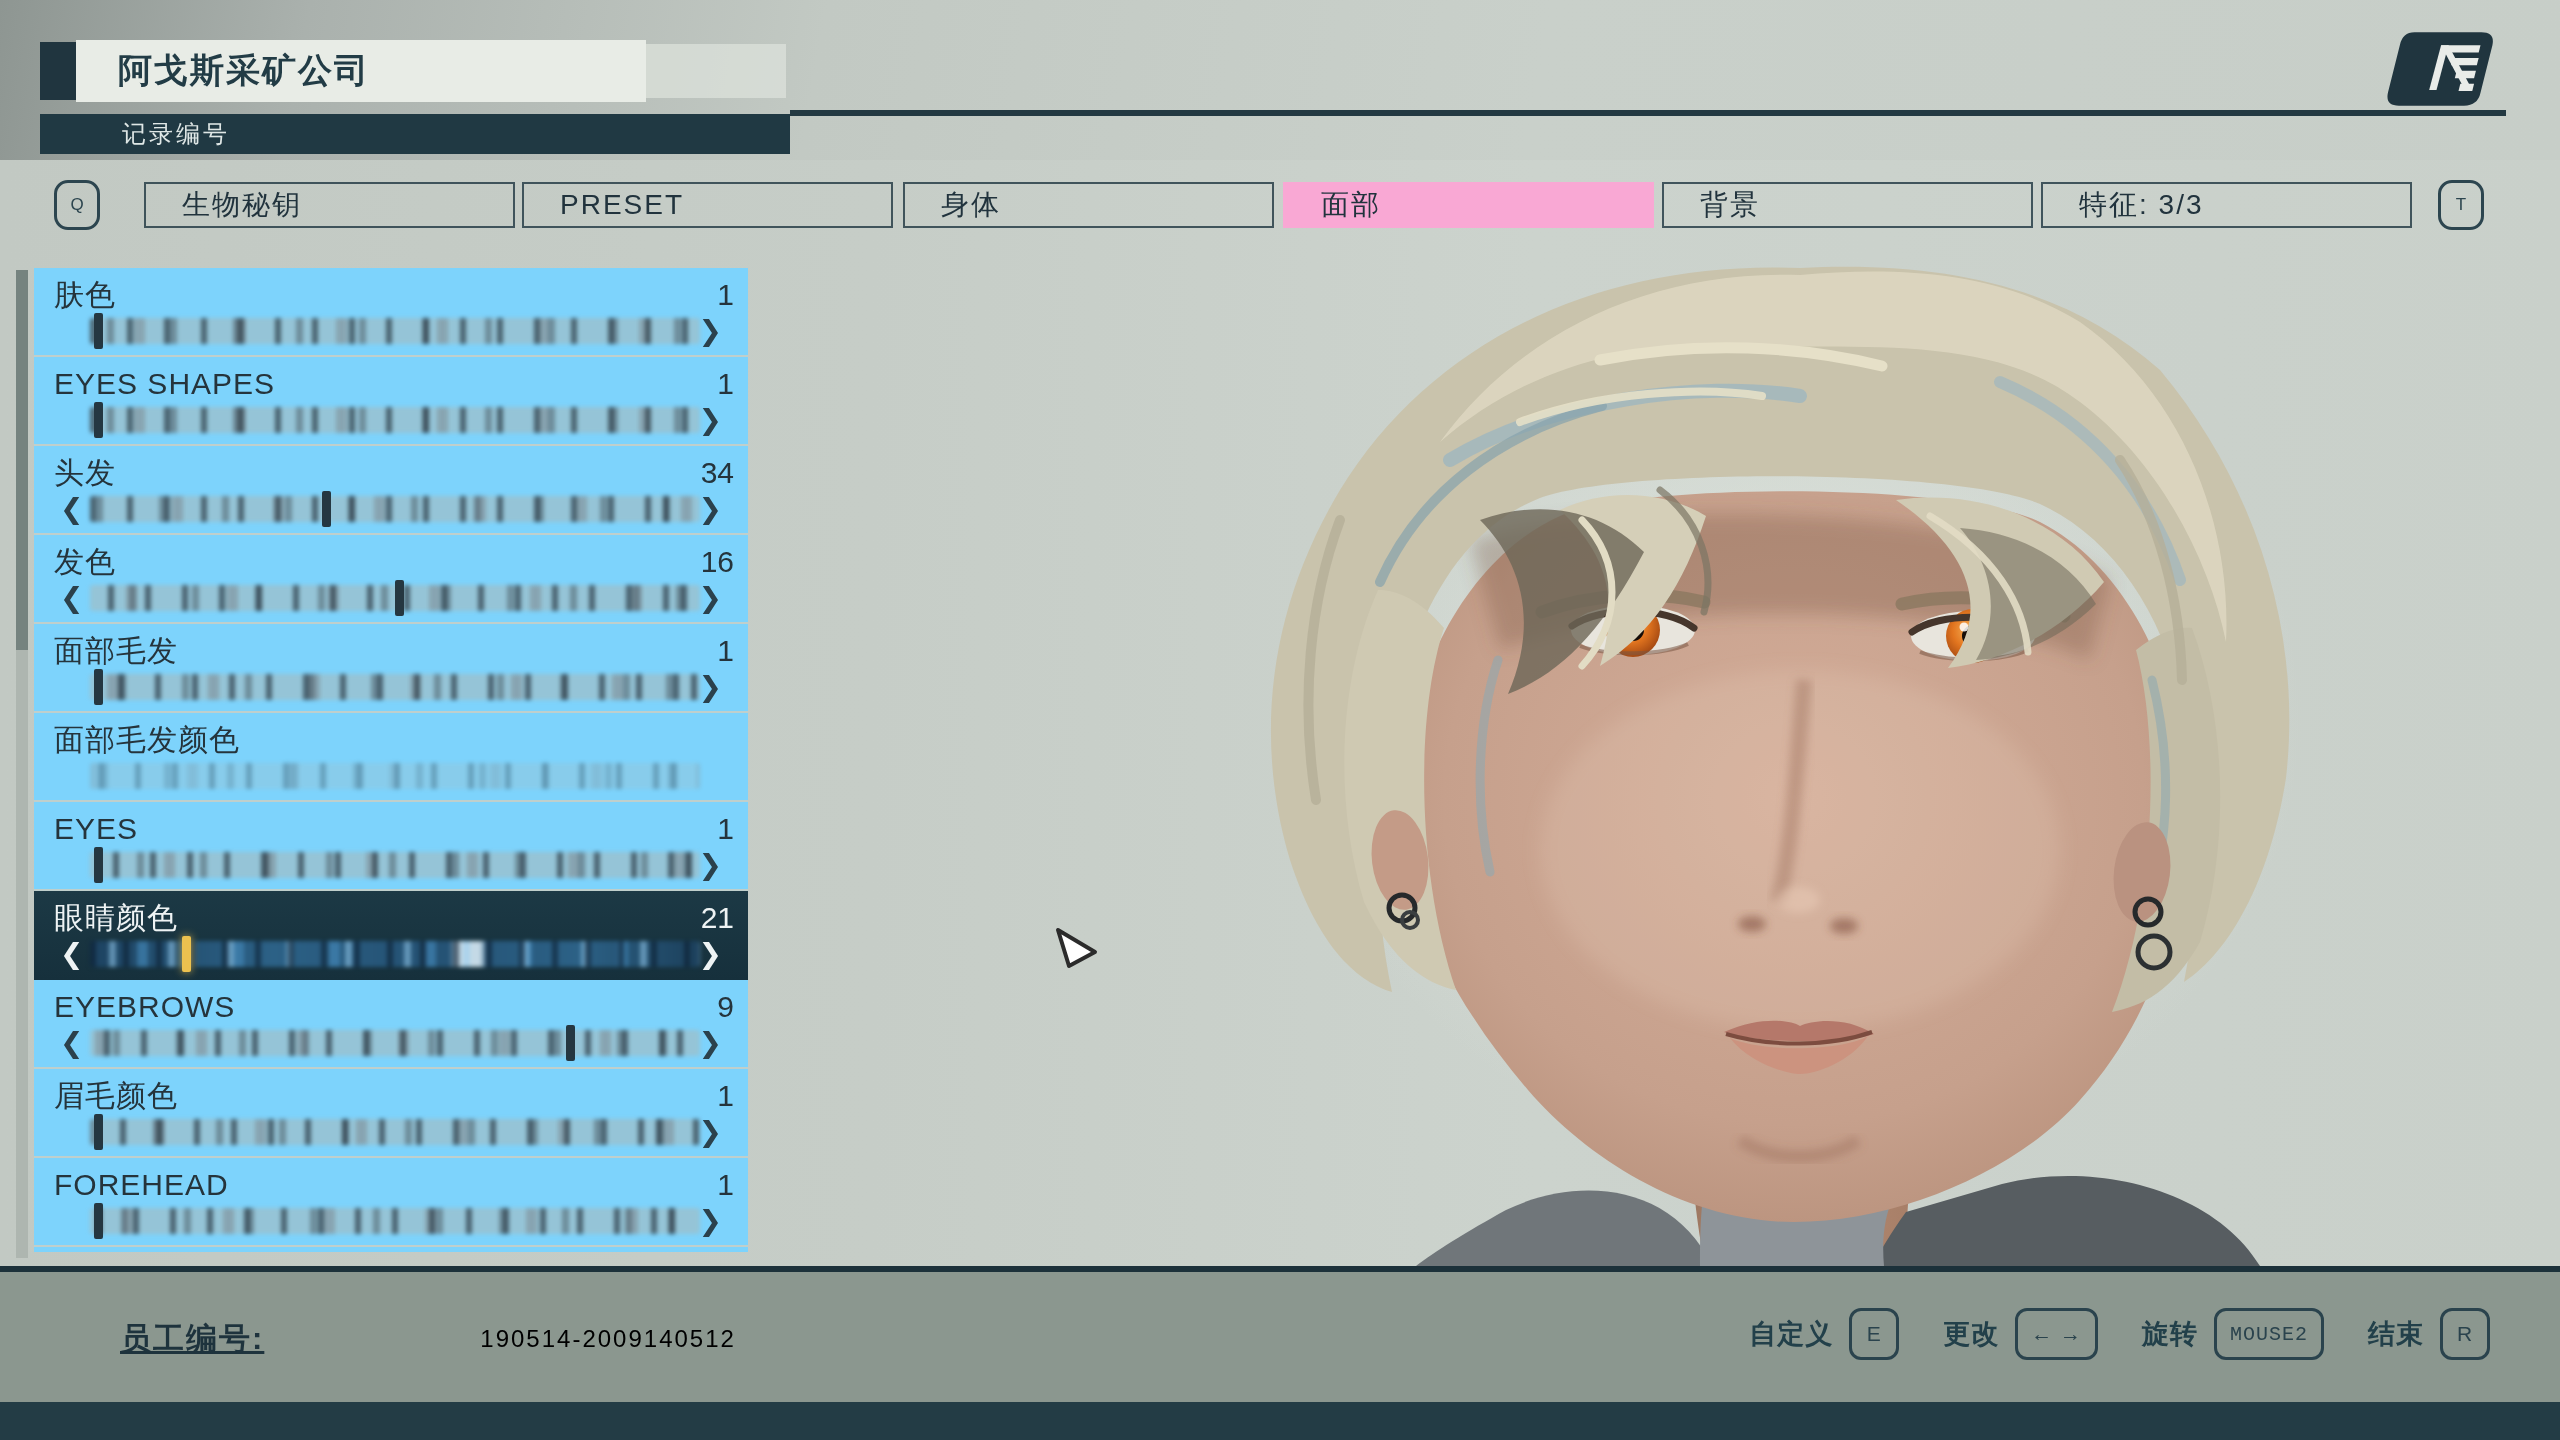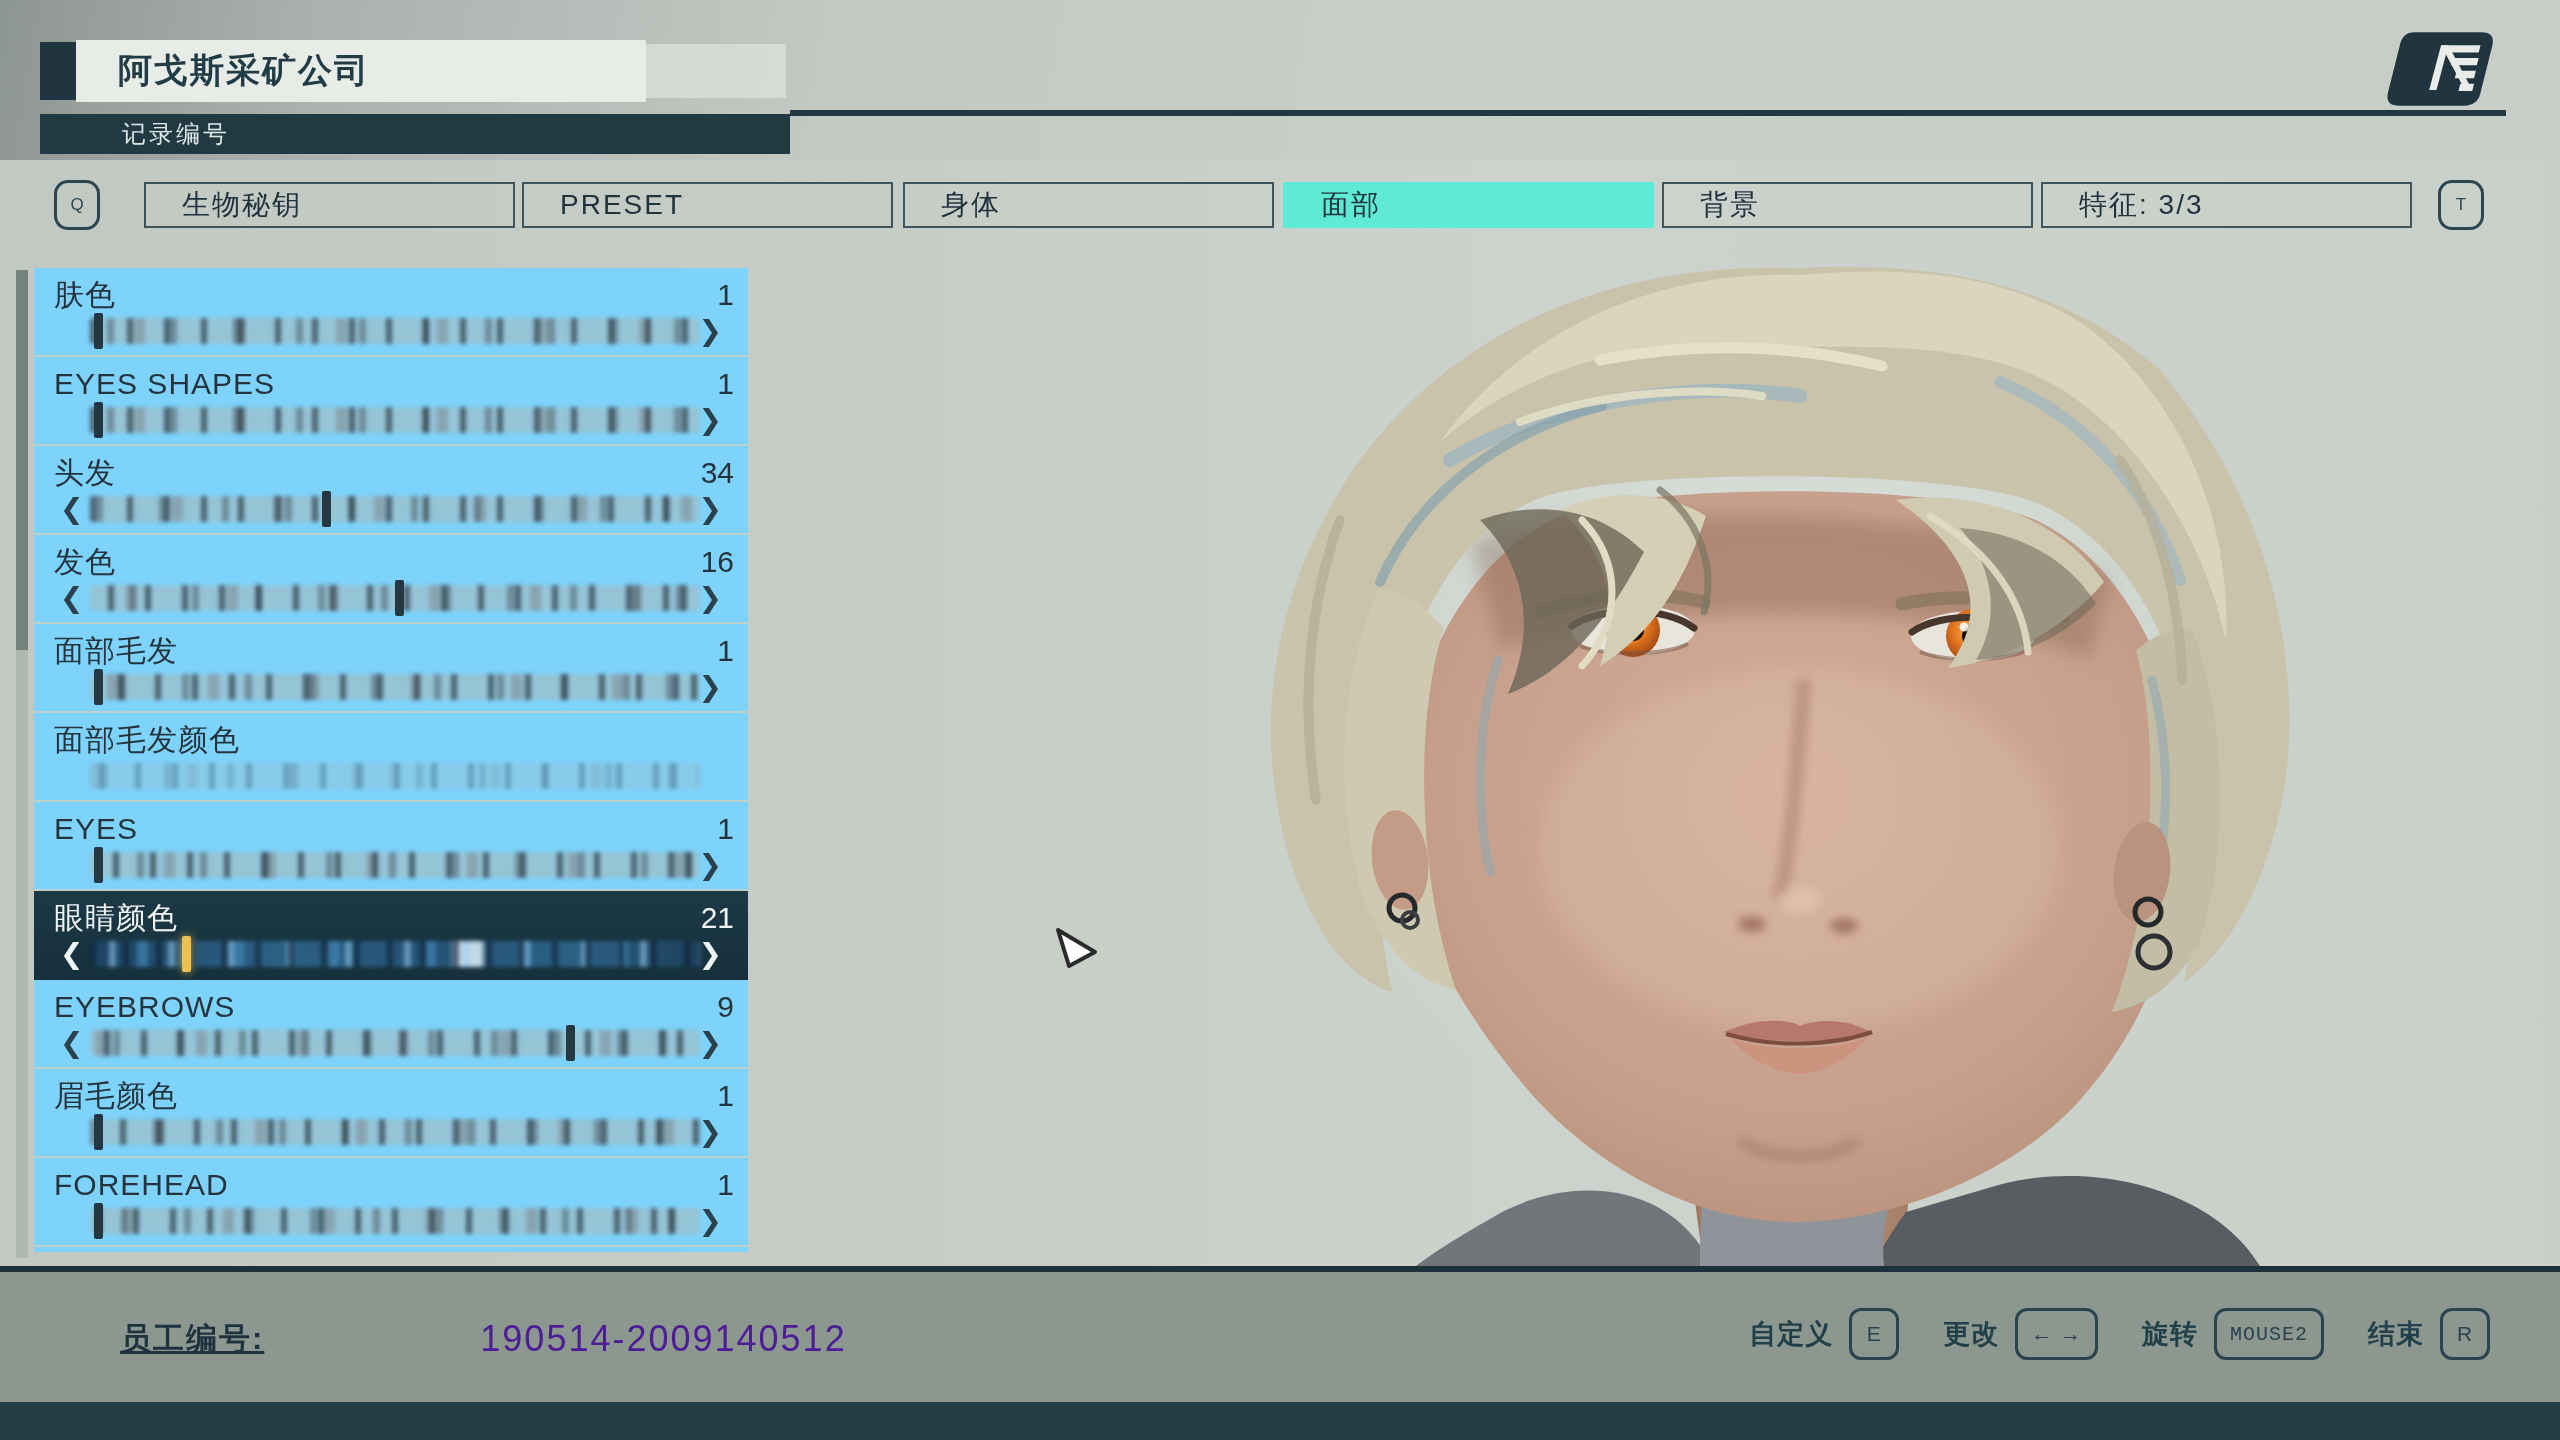--- a/index.html
+++ b/index.html
@@ -26,21 +26,21 @@
   .logo { position:absolute; left:2387px; top:28px; width:110px; height:82px; }
 
   
   .tabbar { position:absolute; left:54px; top:180px; width:2452px; height:50px; }
   .tab-key { position:absolute; top:0; width:46px; height:50px; border:3px solid #2c454f; border-radius:14px;
     display:flex; align-items:center; justify-content:center; font-size:17px; color:#2c454f; }
   .tab-key.prev { left:0; }
   .tab-key.next { left:2384px; }
   .tab { position:absolute; top:2px; width:371px; height:46px; border:2px solid rgba(40,62,72,.85);
     display:flex; align-items:center; padding-left:36px; font-size:28px; letter-spacing:2px; color:#21333d; }
-  .tab.selected { background:#5eead4; border-color:transparent;padding-left:36px; }
+  .tab.selected { background:#f9a8d4; border-color:transparent;padding-left:36px; }
   .tab1{left:90px;} .tab2{left:468px;} .tab3{left:849px;} .tab4{left:1229px;} .tab5{left:1608px;} .tab6{left:1987px;}
 
   
   .scene { position:absolute; left:0; top:160px; width:2560px; height:1106px;
     background:
       radial-gradient(720px 640px at 1800px 560px, rgba(226,231,224,.9), rgba(226,231,224,0) 70%),
       linear-gradient(90deg,#c2c9c3 0%,#c6cdc7 34%,#ccd3cd 60%,#c9d0ca 100%); }
   .scene svg { position:absolute; left:0; top:0; }
 
   
@@ -75,21 +75,21 @@
   .row--selected { background:linear-gradient(180deg,#1c3945,#16303c); border-bottom:none; }
   .row--selected .row-label, .row--selected .row-value { color:#eef3f4; }
   .row--selected .chev { color:#eef3f4; }
   .row--selected .tick { background:#ecc14f; box-shadow:0 0 8px rgba(236,193,79,.8); }
 
   
   .footer-rule { position:absolute; left:0; top:1266px; width:2560px; height:6px; background:#1c313a; }
   .bottombar { position:absolute; left:0; top:1272px; width:2560px; height:130px; background:#8b978f; }
   .emp { position:absolute; left:120px; top:46px; display:flex; align-items:center; }
   .emp-label { font-size:31px; font-weight:bold; letter-spacing:2px; color:#1e333d;text-decoration:underline; }
-  .emp-value { font-size:36px; letter-spacing:2px; color:#4c1d95; margin-left:216px; }
+  .emp-value { font-size:24px; letter-spacing:2px; color:#000000; margin-left:216px; }
   .controls { position:absolute; right:70px; top:36px; display:flex; align-items:center; gap:44px; }
   .control { display:flex; align-items:center; gap:16px; }
   .control-label { font-size:27px; font-weight:bold; color:#22404a; letter-spacing:1px; }
   .keycap { min-width:50px; height:52px; border:3px solid #2a434d; border-radius:12px;
     display:flex; align-items:center; justify-content:center; padding:0 13px;
     font-size:21px; color:#2a434d; letter-spacing:1px; }
   .keycap--mono { font-family:"Liberation Mono","DejaVu Sans Mono",monospace; font-size:20px; }
   .bottom-edge { position:absolute; left:0; top:1402px; width:2560px; height:38px; background:#233c45; }
 
   

